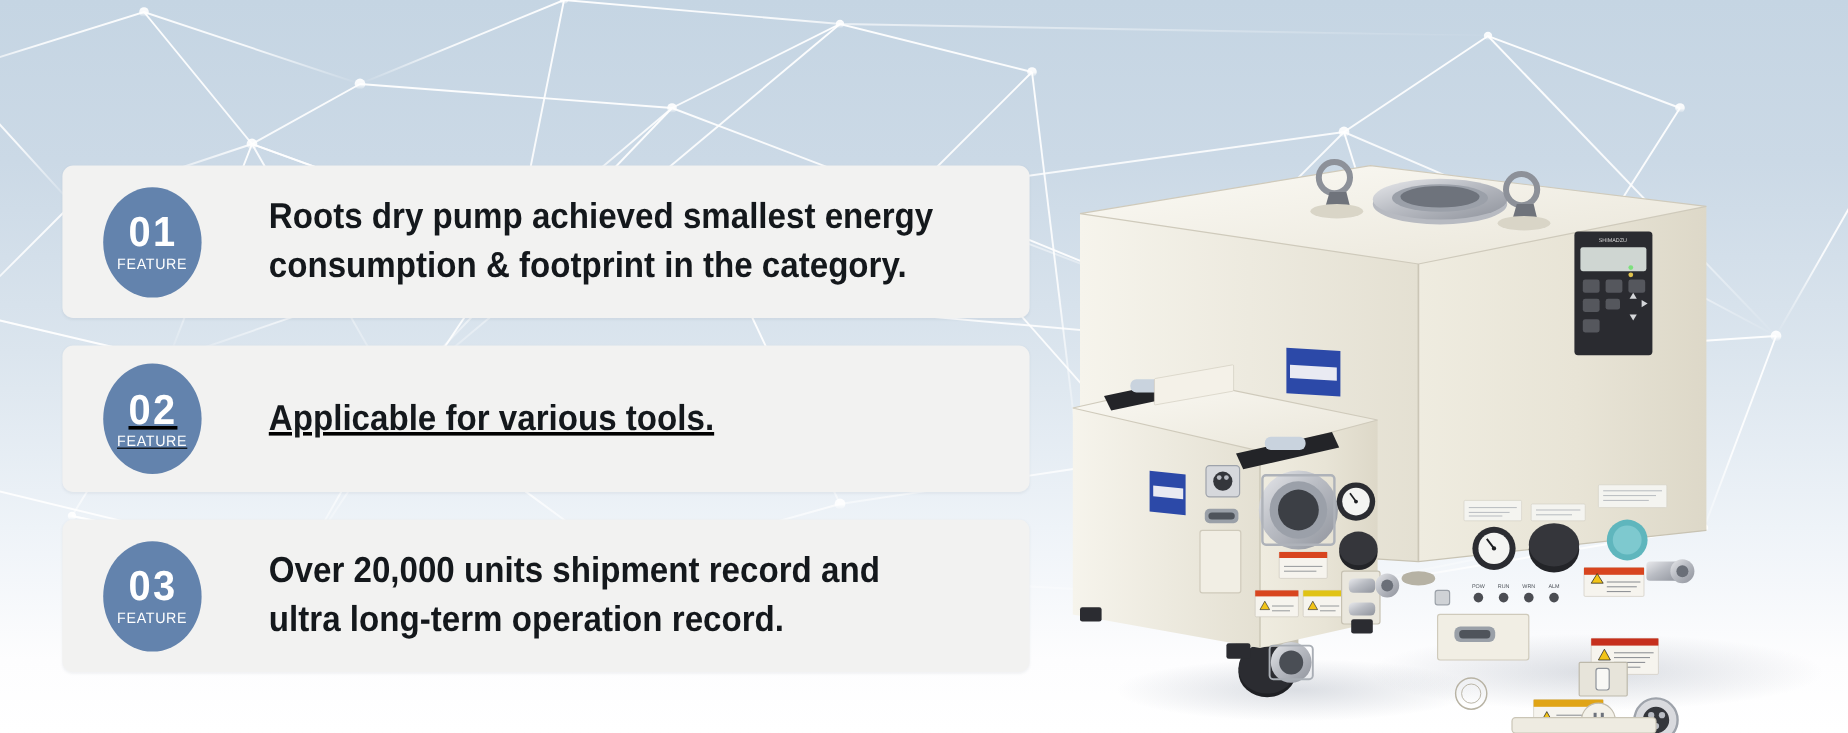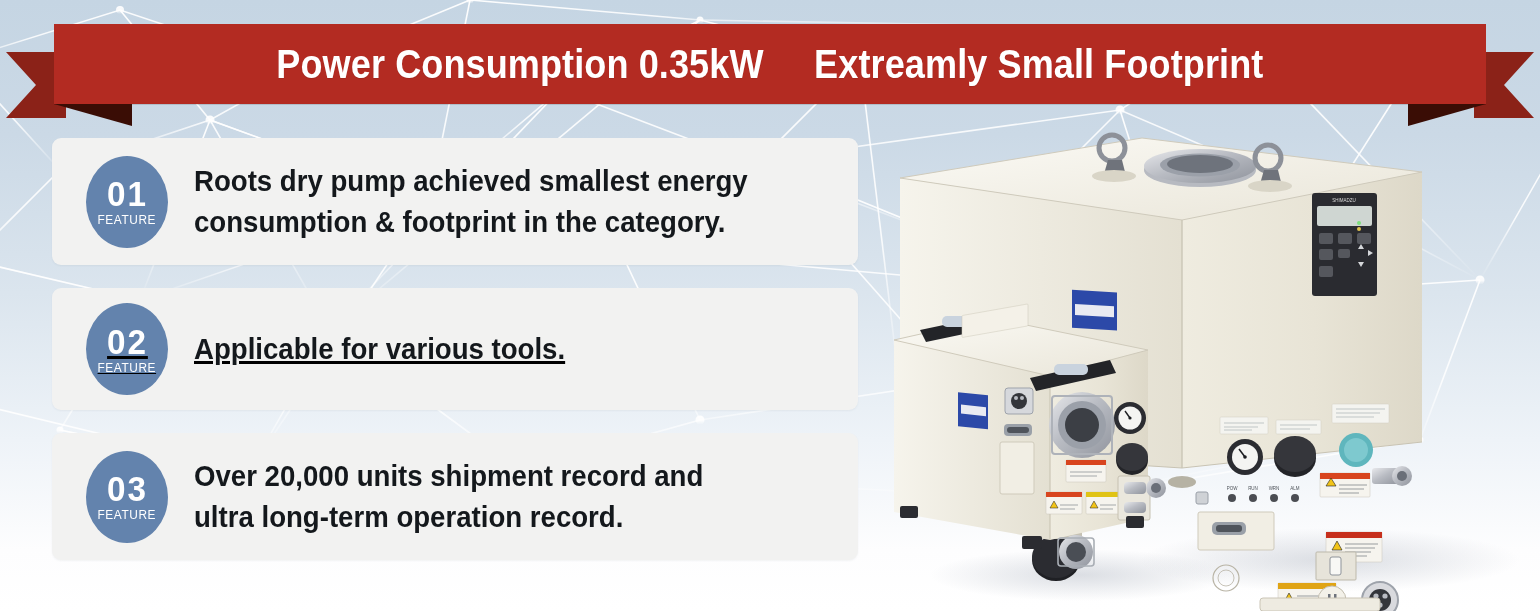--- a/index.html
+++ b/index.html
@@ -52,20 +52,21 @@
   #features {
     position:absolute; left:52px; top:138px; width:806px;
     display:flex; flex-direction:column; gap:23px;
   }
   .feature-card {
     background:#f2f2f1;
     border-radius:9px;
     display:flex; align-items:center;
     padding:0 0 0 34px;
     box-shadow:0 1px 2px rgba(80,95,120,.07);
+    gap:30px;
   }
   .feature-card.tall  { height:127px; }
   .feature-card.short { height:122px;text-decoration:underline; }
 
   .badge {
     flex:0 0 auto;
     width:82px; height:92px;
     border-radius:50%;
     background:#6383ad;
     display:flex; flex-direction:column;
@@ -178,49 +179,20 @@
       <circle cx="250" cy="470" r="4"></circle>
       <circle cx="520" cy="470" r="4"></circle>
       <circle cx="700" cy="420" r="4.5"></circle>
       <circle cx="1060" cy="500" r="3.5"></circle>
       <circle cx="1260" cy="460" r="4"></circle>
       <circle cx="1420" cy="440" r="3.5"></circle>
       <circle cx="60" cy="430" r="3.5"></circle>
     </g>
   </svg>
 
-  <div id="banner">
-
-    <div class="tail" id="tail-left" style="left:6px;">
-      <svg width="100" height="94" viewBox="0 0 100 94">
-        <path d="M0 28 L60 28 L60 94 L0 94 L30 61 Z" fill="#8b2218"></path>
-      </svg>
-    </div>
-
-    <div class="tail" id="tail-right" style="left:1434px;">
-      <svg width="100" height="94" viewBox="0 0 100 94">
-        <path d="M100 28 L40 28 L40 94 L100 94 L70 61 Z" fill="#8b2218"></path>
-      </svg>
-    </div>
-
-    <div id="banner-body">
-      <span id="banner-title">Power Consumption 0.35kW     Extreamly Small Footprint</span>
-    </div>
-
-    <div class="fold" id="fold-left">
-      <svg width="78" height="22" viewBox="0 0 78 22">
-        <path d="M0 0 L78 0 L78 22 Z" fill="#3a0d05"></path>
-      </svg>
-    </div>
-    <div class="fold" id="fold-right">
-      <svg width="78" height="22" viewBox="0 0 78 22">
-        <path d="M78 0 L0 0 L0 22 Z" fill="#3a0d05"></path>
-      </svg>
-    </div>
-  </div>
 
   <div id="features">
 
     <div class="feature-card tall">
       <div class="badge">
         <span class="badge-num">01</span>
         <span class="badge-label">FEATURE</span>
       </div>
       <div class="feature-text">Roots dry pump achieved smallest energy
 consumption &amp; footprint in the category.</div>

